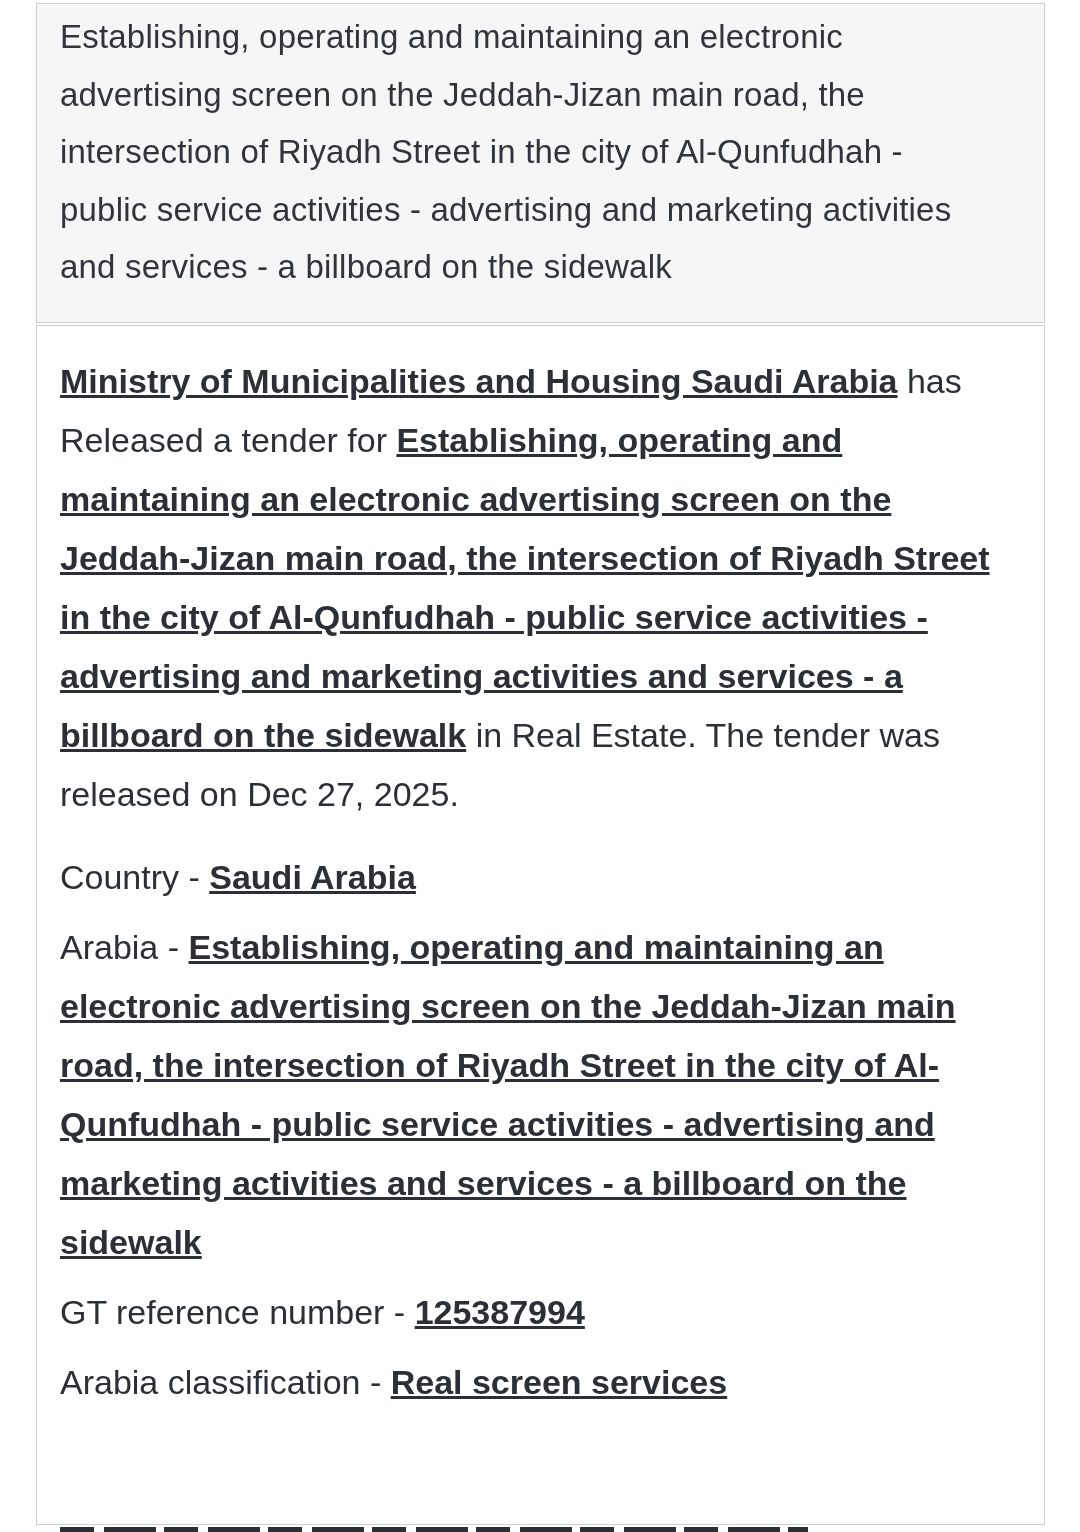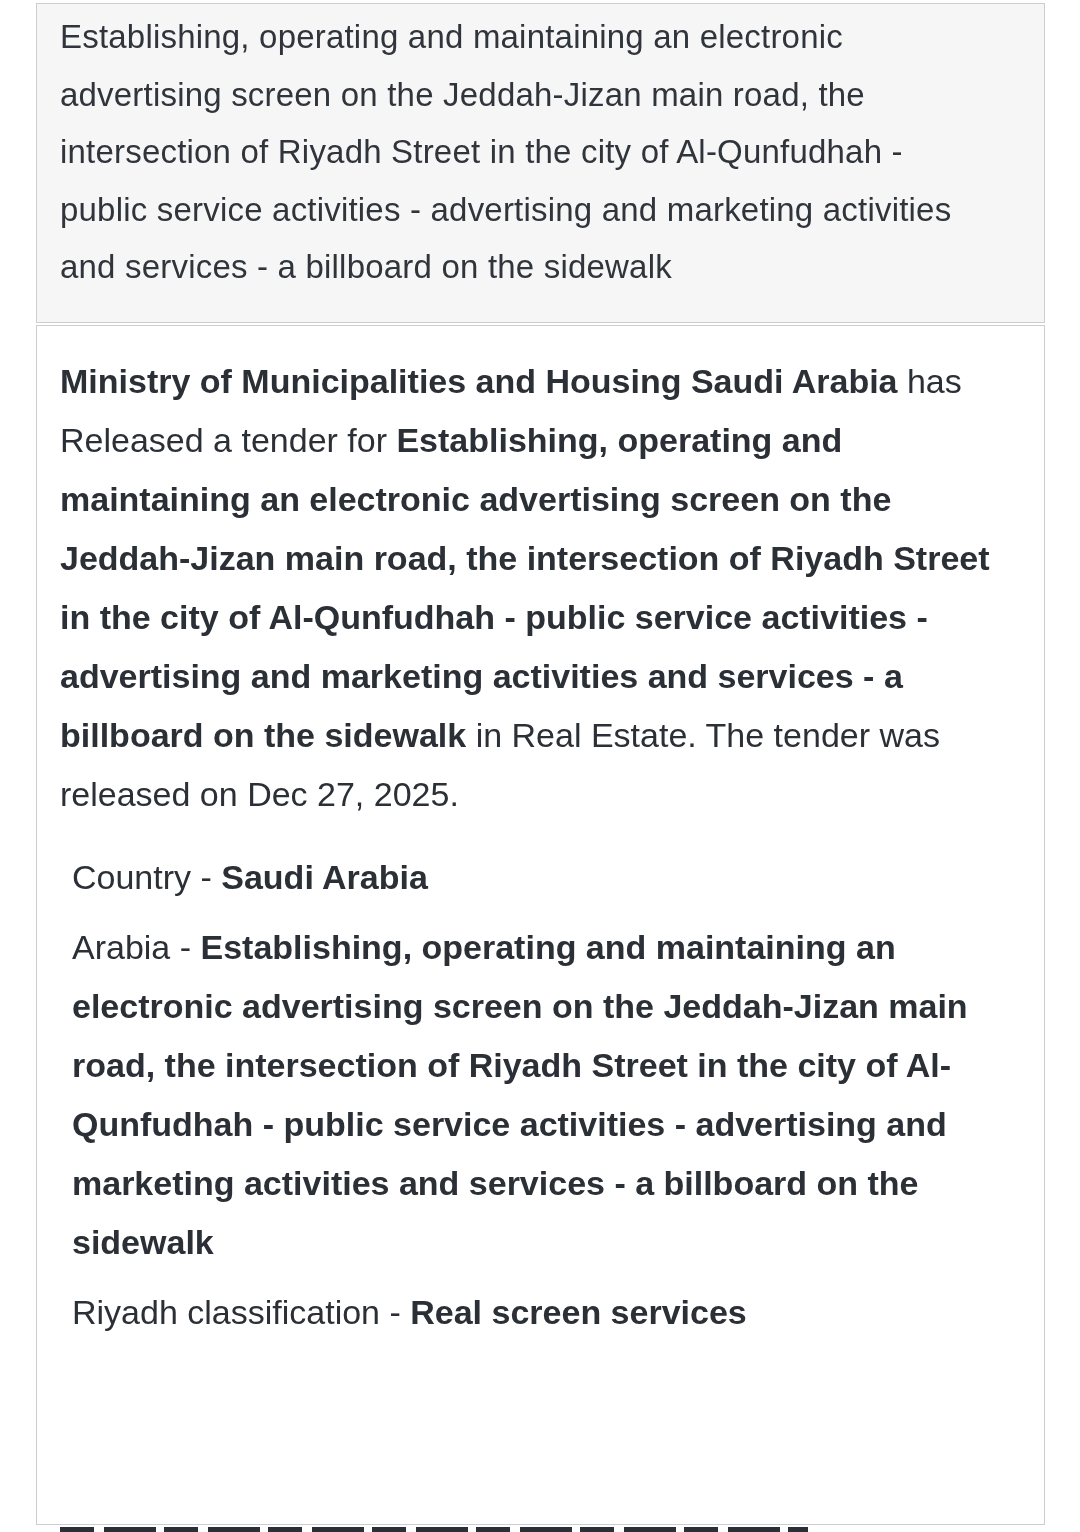--- a/index.html
+++ b/index.html
@@ -36,27 +36,28 @@
     background: #ffffff;
     border: 1px solid #cbcdd0;
     margin-top: 2px;
     padding: 26px 34px 60px 23px;
     font-size: 34px;
     line-height: 59px;
     color: #2b2f36;
     min-height: 1200px;
   }
   .details-box p {
-    margin: 0 0 11px 12px;
+    margin: 0 0 11px 0;
   }
   .details-box p.intro {
     margin: 0 0 24px 0;
   }
   .b {
     font-weight: 700;
+    text-decoration: underline;
   }
   .r {
     font-weight: 400;
   }
   
   .clipped-line {
     position: absolute;
     left: 60px;
     top: 1527px;
     width: 748px;
@@ -82,20 +83,21 @@
 
     <div class="details-box">
 
       <p class="intro"><span class="b">Ministry of Municipalities and Housing Saudi Arabia</span><span class="r"> has Released a tender for </span><span class="b">Establishing, operating and maintaining an electronic advertising screen on the Jeddah-Jizan main road, the intersection of Riyadh Street in the city of Al-Qunfudhah - public service activities - advertising and marketing activities and services - a billboard on the sidewalk</span><span class="r"> in Real Estate. The tender was released on Dec 27, 2025.</span></p>
 
       <p><span class="r">Country - </span><span class="b">Saudi Arabia</span></p>
 
       <p><span class="r">Arabia - </span><span class="b">Establishing, operating and maintaining an electronic advertising screen on the Jeddah-Jizan main road, the intersection of Riyadh Street in the city of Al-Qunfudhah - public service activities - advertising and marketing activities and services - a billboard on the sidewalk</span></p>
 
 
+      <p><span class="r">GT reference number - </span><span class="b">125387994</span></p>
 
-      <p><span class="r">Riyadh classification - </span><span class="b">Real screen services</span></p>
+      <p><span class="r">Arabia classification - </span><span class="b">Real screen services</span></p>
 
     </div>
   </div>
 
   <div class="clipped-line"></div>
 </div>
 
 </body></html>

